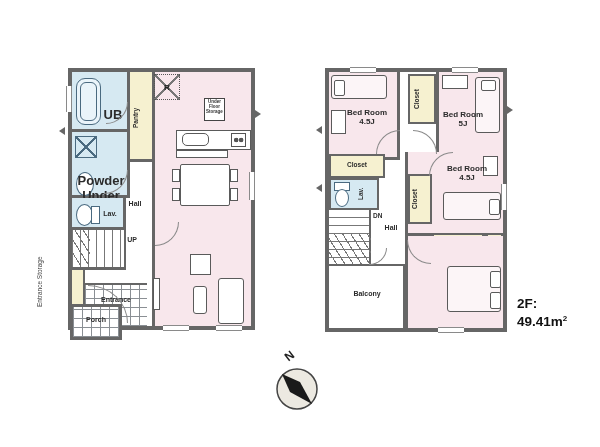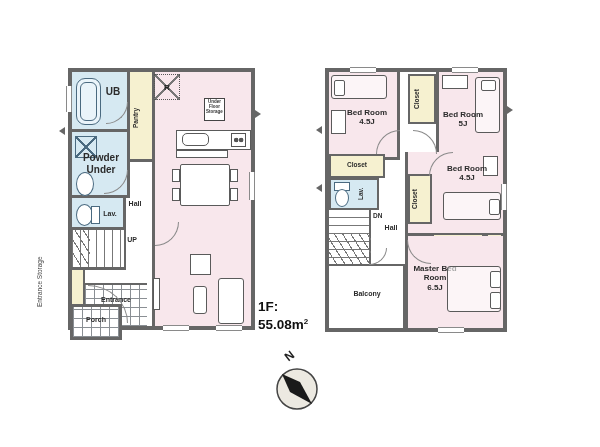--- a/index.html
+++ b/index.html
@@ -8,21 +8,21 @@
   .abs{position:absolute;box-sizing:border-box;}
   .floor{position:absolute;box-sizing:border-box;border:4px solid #666;background:#fff;}
   .room{position:absolute;box-sizing:border-box;}
   .pink{background:#f8e7ec;}
   .blue{background:#d6e9f2;}
   .yellow{background:#f6f1d0;}
   .br3{border-right:3px solid #666;} .bb3{border-bottom:3px solid #666;}
   .bl3{border-left:3px solid #666;}  .bt2{border-top:2px solid #666;}
   .bd2{border:2px solid #666;}       .br2{border-right:2px solid #666;}
   .lbl{position:absolute;font-weight:bold;color:#2b2b2b;text-align:center;line-height:1.18;}
-  .f75{font-size:10px;} .f8{font-size:8px;} .f7{font-size:7px;} .f65{font-size:6.5px;}
+  .f75{font-size:13px;margin-top:21px;} .f8{font-size:8px;} .f7{font-size:7px;} .f65{font-size:6.5px;}
   .vlbl{position:absolute;writing-mode:vertical-rl;transform:rotate(180deg);
         font-weight:bold;color:#2b2b2b;text-align:center;}
   .tile{background-image:
         repeating-linear-gradient(0deg,#8a8f94 0 1px,transparent 1px 9px),
         repeating-linear-gradient(90deg,#8a8f94 0 1px,transparent 1px 9px);
         background-color:#fff;}
   .stairs1{background-image:repeating-linear-gradient(90deg,#777 0 1px,transparent 1px 8px);}
   .stairs2{background-image:repeating-linear-gradient(0deg,#777 0 1px,transparent 1px 8px);}
   .winder{background-image:repeating-linear-gradient(58deg,#777 0 1px,transparent 1px 7px);}
   .arc{position:absolute;box-sizing:border-box;border:0 solid #8a8a8a;}
@@ -134,24 +134,20 @@
 
   <div class="vlbl" style="left:36px;top:232px;width:14px;height:100px;font-size:6.5px;font-weight:normal;color:#444;">Entrance Storage</div>
 
   <div class="win-h" style="left:163px;top:325px;width:26px;"></div>
   <div class="win-h" style="left:216px;top:325px;width:26px;"></div>
   <div class="win-v" style="left:249px;top:172px;height:28px;"></div>
   <div class="win-v" style="left:66px;top:86px;height:26px;"></div>
   <div class="vent-l" style="left:59px;top:127px;"></div>
   <div class="vent-r" style="left:255px;top:110px;"></div>
 
-  <div class="area" style="left:258px;top:298px;">
-    <div>1F:</div>
-    <div><span>55.08</span><span>m</span><sup>2</sup></div>
-  </div>
 
   <div class="floor" style="left:325px;top:68px;width:182px;height:264px;">
 
     <div class="room pink br3 bb3" style="left:0;top:0;width:71px;height:88px;"></div>
     <div class="bed" style="left:2px;top:3px;width:56px;height:24px;">
       <div class="pillow" style="left:2px;top:4px;width:9px;height:14px;"></div>
     </div>
     <div class="desk" style="left:2px;top:38px;width:15px;height:24px;"></div>
     <div class="lbl f8" style="left:8px;top:36px;width:60px;">
       <div>Bed Room</div>
@@ -199,44 +195,44 @@
     <div class="bed" style="left:114px;top:120px;width:58px;height:28px;">
       <div class="pillow" style="left:45px;top:6px;width:9px;height:14px;"></div>
     </div>
 
     <div class="room yellow bd2" style="left:103px;top:161px;width:52px;height:22px;"></div>
     <div class="lbl f65" style="left:103px;top:167px;width:52px;">Closet</div>
     <div class="room yellow bd2" style="left:157px;top:161px;width:17px;height:22px;overflow:hidden;"></div>
     <div class="lbl" style="left:157px;top:167px;width:17px;font-size:5.5px;overflow:hidden;white-space:nowrap;">Closet</div>
 
     <div class="room pink bl3" style="left:76px;top:164px;width:98px;height:92px;"></div>
-    <div class="lbl f8" style="left:82px;top:192px;width:48px;">
-      <div>Master Bed Room</div>
-      <div>6.5J</div>
-    </div>
     <div class="bed" style="left:118px;top:194px;width:54px;height:46px;">
       <div class="pillow" style="left:42px;top:4px;width:9px;height:15px;"></div>
       <div class="pillow" style="left:42px;top:25px;width:9px;height:15px;"></div>
     </div>
 
     <div class="arc arc-tl" style="left:47px;top:58px;width:24px;height:24px;"></div>
     <div class="arc arc-tr" style="left:84px;top:58px;width:24px;height:24px;"></div>
     <div class="arc arc-tl" style="left:100px;top:80px;width:24px;height:24px;"></div>
     <div class="arc arc-bl" style="left:78px;top:168px;width:24px;height:24px;"></div>
     <div class="arc arc-br" style="left:40px;top:176px;width:18px;height:17px;"></div>
   </div>
 
   <div class="win-h" style="left:350px;top:67px;width:26px;"></div>
   <div class="win-h" style="left:452px;top:67px;width:26px;"></div>
   <div class="win-v" style="left:501px;top:184px;height:26px;"></div>
   <div class="win-h" style="left:438px;top:327px;width:26px;"></div>
   <div class="vent-l" style="left:316px;top:126px;"></div>
   <div class="vent-l" style="left:316px;top:184px;"></div>
   <div class="vent-r" style="left:507px;top:106px;"></div>
 
+  <div class="area" style="left:517px;top:295px;">
+    <div>2F:</div>
+    <div><span>49.41</span><span>m</span><sup>2</sup></div>
+  </div>
 
   <div class="northlbl" style="left:285px;top:349px;">N</div>
   <svg class="abs" style="left:274px;top:366px;" width="46" height="46" viewBox="0 0 46 46">
     <circle cx="23" cy="23" r="20" fill="#ece9e1" stroke="#444" stroke-width="1.5"></circle>
     <polygon points="8,8 26,16 38,38 16,26" fill="#1a1a1a"></polygon>
   </svg>
 
 </div>
 
 </body></html>

